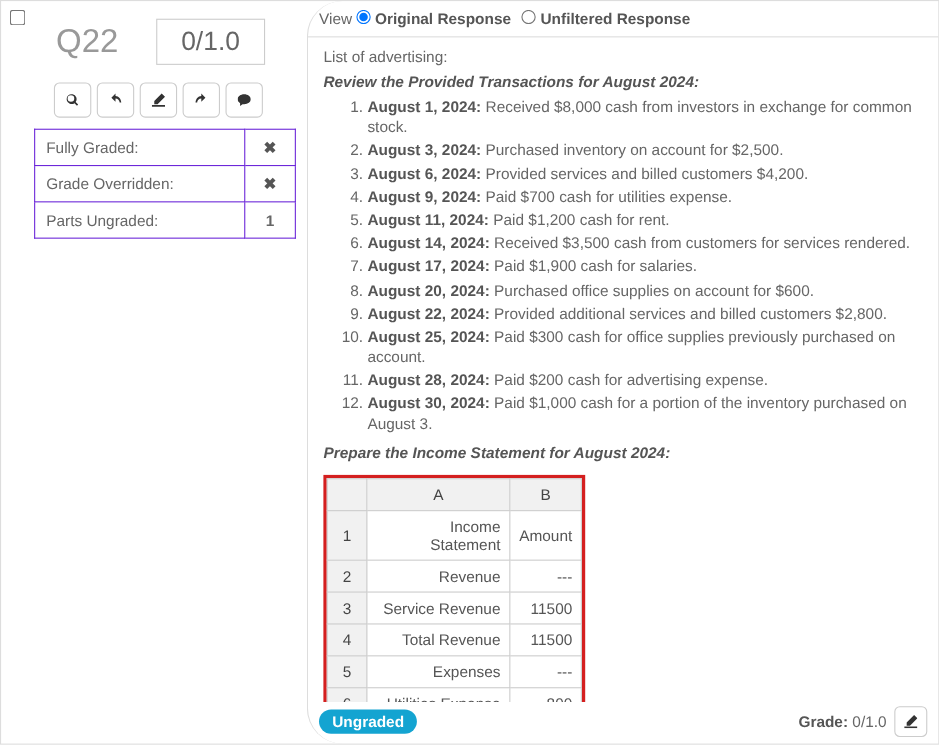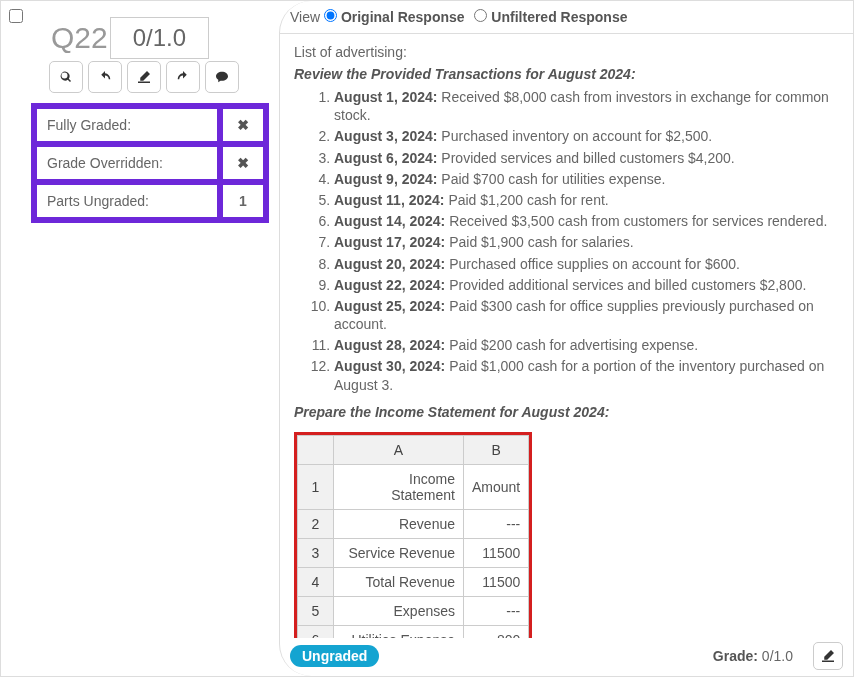--- a/index.html
+++ b/index.html
@@ -1,47 +1,47 @@
 <!DOCTYPE html>
 <html><head>
 <meta charset="utf-8">
 <style>
 * { box-sizing: border-box; margin: 0; padding: 0; }
 body { font-family: "Helvetica Neue", Helvetica, Arial, sans-serif; font-size: 14px; color: #666; background: #fff; }
 .wrapper { border: 1px solid #ddd; width: 854px; height: 677px; display: flex; }
 .left-check { width: 30px; padding: 8px; }
 .left-check input { width: 14px; height: 14px; }
 .left-panel { width: 248px; padding-top: 16px; padding-right:10px; }
-.score-row { display: flex; align-items: center; gap: 2px; margin-bottom: 2px; padding-left:20px;}
+.score-row { display: flex; align-items: center; gap: 34px; margin-bottom: 16px; padding-left:20px;}
 .q-label { font-size: 30px; color: #999; font-weight: 400; }
 .score-box { border: 1px solid #ccc; padding: 6px 22px; font-size: 24px; color: #666; font-weight:400; }
 .btn-row { display: flex; gap: 5px; margin-bottom: 10px; padding-left:18px;}
 .icon-btn { border: 1px solid #ccc; border-radius: 5px; background: #fff; padding: 6px 10px; cursor: pointer; color:#333; display:flex; align-items:center; justify-content:center; height:32px; width:34px;}
 .icon-btn svg { width:14px; height:14px; }
 .status-table { width: 100%; border-collapse: collapse; border: 1px solid #ddd; }
-.status-table td { border: 6px solid #6d28d9; padding: 8px 10px; color:#666; font-size:14px;}
+.status-table td { border: 1px solid #6d28d9; padding: 8px 10px; color:#666; font-size:14px;}
 .status-table td:last-child { text-align: center; width: 46px; font-weight:bold; color:#666;}
 .right-panel { flex:1; border-left:1px solid #ddd; display:flex; flex-direction:column;border-radius:32px; }
 .view-row { padding: 8px 10px; font-size:14px; color:#666;}
 .view-row label { margin-right:6px; }
 .view-bold { font-weight:bold; color:#555;}
 .content-box { border-top:1px solid #ddd; padding:10px 14px; flex:1; overflow:auto;}
 .content-box p { margin-bottom:6px;}
 .bold { font-weight:bold; color:#555;font-style:italic;}
 ol.trans { margin-left:40px; margin-bottom:10px; color:#666;}
 ol.trans li { margin-bottom:3px; line-height:1.3;}
 ol.trans li .date { font-weight:bold; color:#555;}
 .ss-table-wrap { border:3px solid #d41f1f; display:inline-block; margin-top:6px;}
 table.ss { border-collapse:collapse; font-size:14px; color:#555;}
 table.ss th, table.ss td { border:1px solid #ccc; padding:6px 8px; text-align:right;}
 table.ss th { background:#f1f1f1; font-weight:normal; text-align:center; color:#444;}
 table.ss td.rownum { background:#f1f1f1; text-align:center; width:36px; color:#444;}
 table.ss .col-a { width:130px; }
 table.ss .col-b { width:56px; }
-.footer-row { display:flex; align-items:center; gap:20px; padding:4px 10px 6px 10px; justify-content:space-between;}
+.footer-row { display:flex; align-items:center; gap:7px; padding:4px 10px 6px 10px; justify-content:space-between;}
 .badge { background:#14a4d1; color:#fff; border-radius:12px; padding:3px 12px; font-weight:bold; font-size:14px;}
 .grade-text { color:#555; font-weight:bold; margin-left:auto;}
 .grade-val { color:#666; font-weight:normal;}
 .edit-btn { border:1px solid #ccc; border-radius:5px; background:#fff; width:30px; height:28px; cursor:pointer; display:flex; align-items:center; justify-content:center;}
 .edit-btn svg { width:12px; height:12px;}
 .x-icon { font-weight:bold; color:#555;}
 </style>
 </head>
 <body>
 

